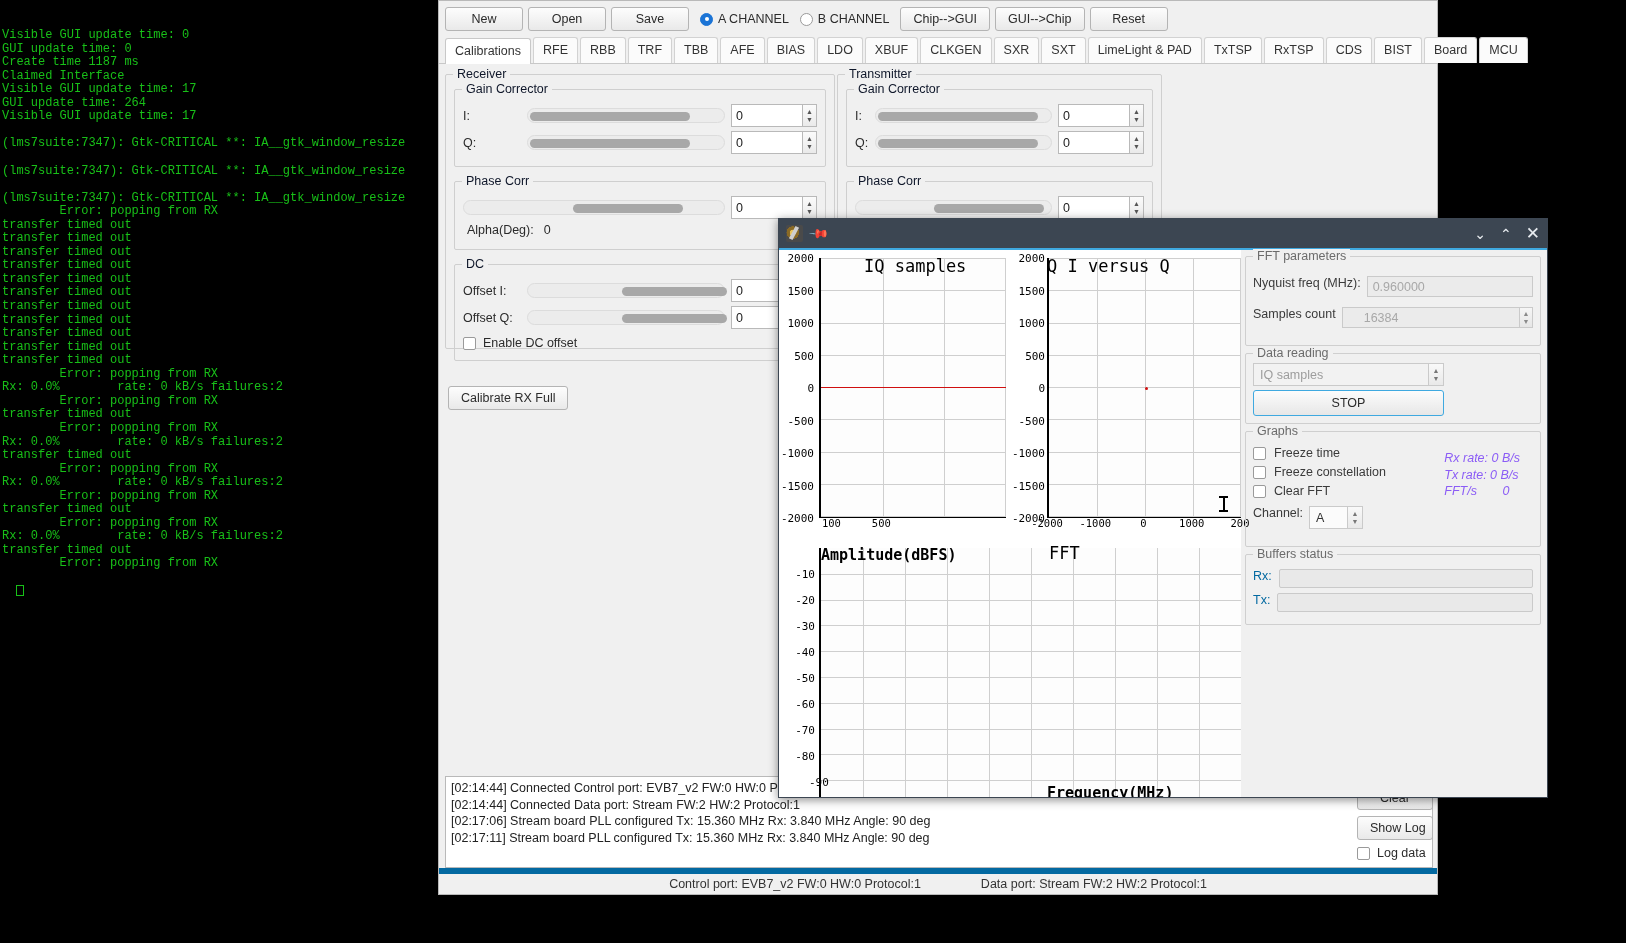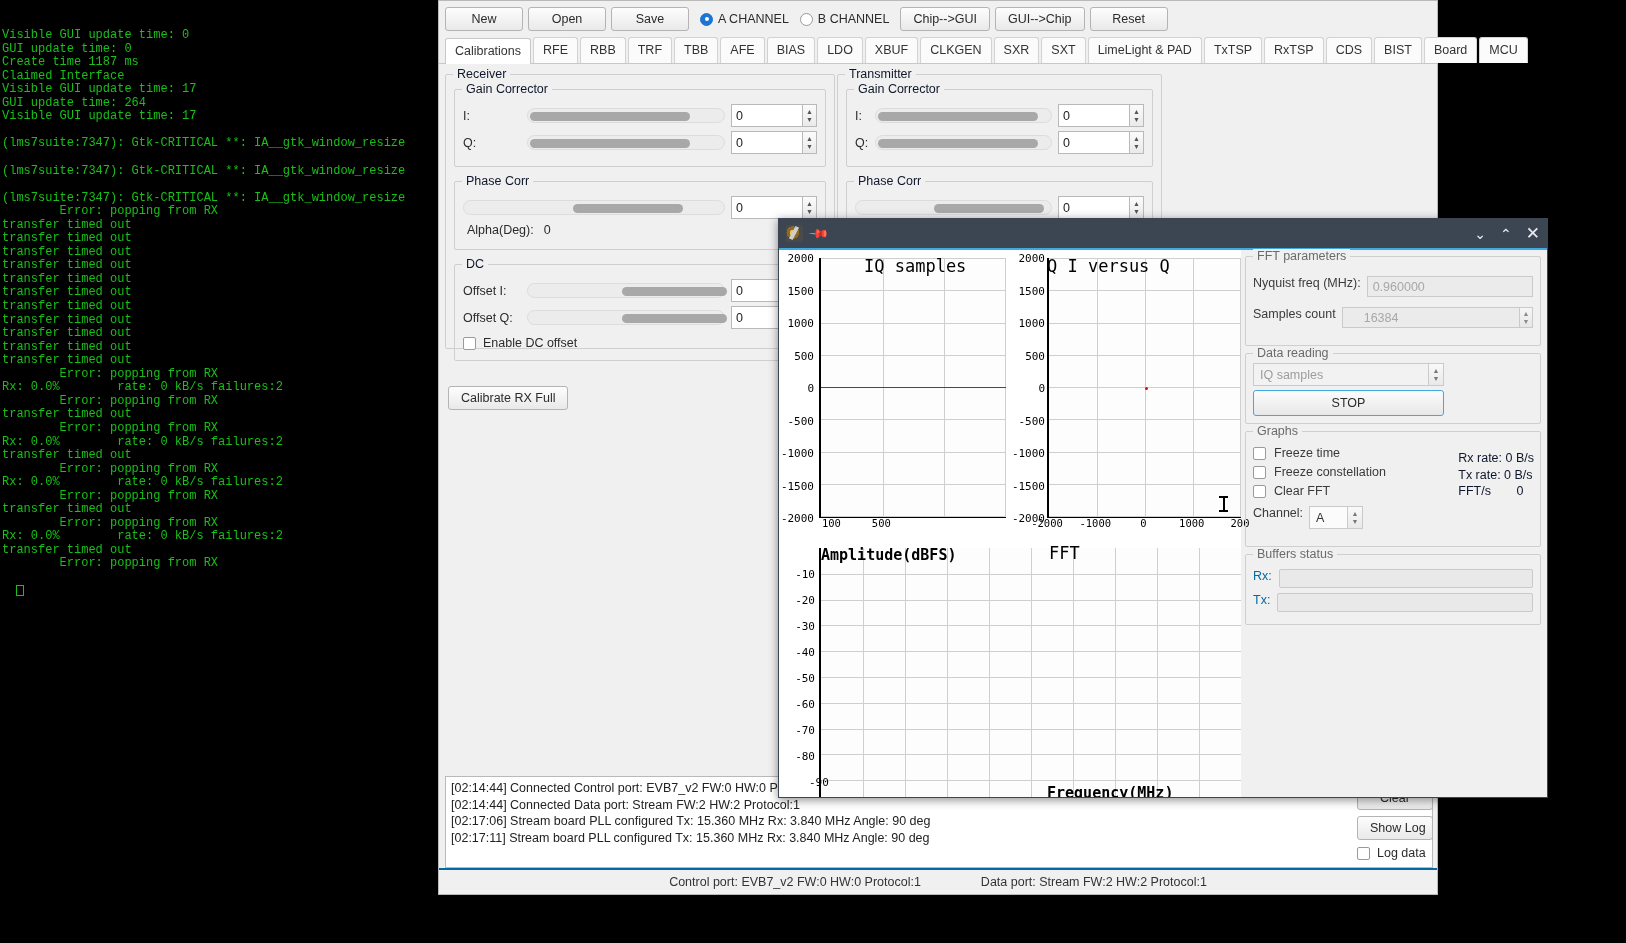--- a/index.html
+++ b/index.html
@@ -79,21 +79,21 @@
 
   .check { display:flex; align-items:center; gap:7px; font-size:12.5px; margin:7px 0 2px; }
   .box { width:13px;height:13px;border:1px solid #9a9a9a;background:#fff;border-radius:2px;}
 
   .logbox {
     position:absolute; left:6px; right:4px; bottom:0; height:92px;
     background:#fff; border:1px solid #b9b9b9; font-size:12.5px; padding:3px 5px;
     line-height:16.5px; color:#222; overflow:hidden;
   }
   .statusbar {
-    height:26px; background:#f0f0f0; border-top:2px solid #0369a1;
+    height:26px; background:#f0f0f0; border-top:6px solid #0369a1;
     display:flex; align-items:center; justify-content:center; gap:60px; font-size:12.5px; color:#333;
   }
   .sidebtns { position:absolute; right:4px; bottom:8px; width:76px; display:flex; flex-direction:column; gap:6px; align-items:stretch;}
 
   
   #fft {
     position:absolute; left:778px; top:218px; width:770px; height:580px;
     background:#f0f0f0; border:1px solid #3c4652;
     box-shadow:0 2px 9px rgba(0,0,0,.45);
     display:flex; flex-direction:column; overflow:hidden;
@@ -150,21 +150,21 @@
     color:#9d9d9d; font-size:12.5px; padding:0 6px; display:flex; align-items:center;}
   .combo.active .fld { background:#fbfbfb; color:#333; }
   .combo .arr { width:16px; border:1px solid #cacaca; background:linear-gradient(#f9f9f9,#e9e9e9);
     display:flex; flex-direction:column; align-items:center; justify-content:center; gap:3px;}
   .combo .arr i{font-style:normal;font-size:7px;line-height:5px;color:#777;}
   .stopbtn {
     width:100%; height:26px; background:linear-gradient(#fcfcfc,#e7e7e7);
     border:1px solid #3fa9e0; border-radius:3px; display:flex; align-items:center; justify-content:center;
     font-size:12.5px; color:#2b2b2b; cursor:pointer; margin-top:4px;
   }
-  .rates { position:absolute; right:6px; top:96px; font-size:12.5px; color:#0f172a; line-height:16.5px; white-space:nowrap;}
+  .rates { position:absolute; right:20px; top:96px; font-size:12.5px; color:#8b5cf6; line-height:16.5px; white-space:nowrap;font-style:italic;}
   .rcheck { display:flex; align-items:center; gap:8px; font-size:12.5px; margin:5px 0; color:#3a3a3a;}
   .buf { display:flex; align-items:flex-start; gap:7px; margin:5px 0; font-size:12.5px; color:#0369a1;}
   .bufbar { flex:1; height:19px; border:1px solid #cacaca; background:#e9e9e9; border-radius:2px;}
 </style>
 </head>
 <body>
 
 <div id="terminal">
   <div id="term-out">Visible GUI update time: 0
 GUI update time: 0

